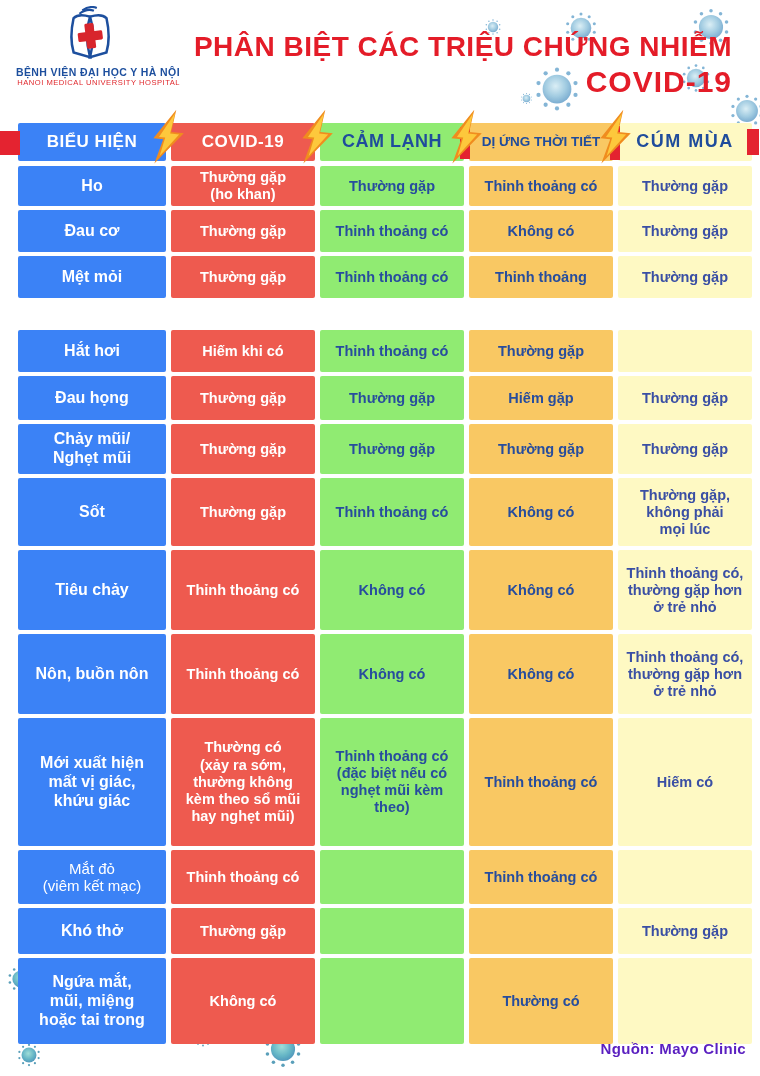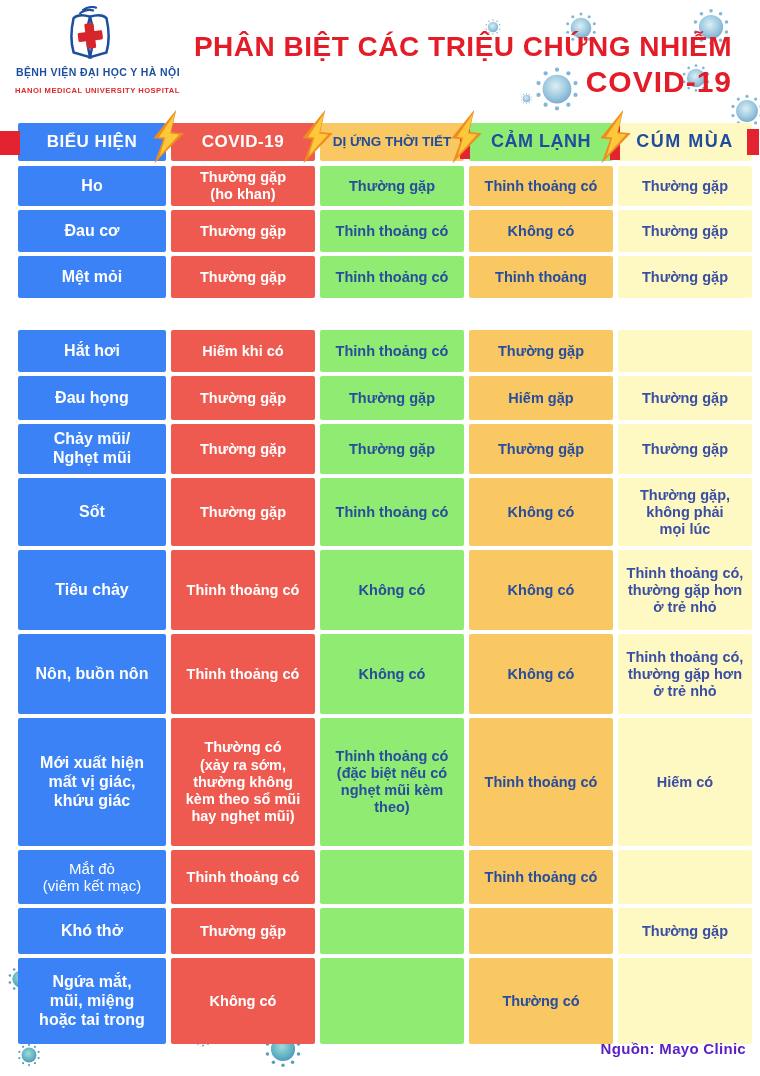--- a/index.html
+++ b/index.html
@@ -10,21 +10,21 @@
     background:#ffffff; overflow:hidden;
   }
   
   .decor { position:absolute; inset:0; z-index:0; }
   .virus { position:absolute; opacity:.85; }
   
   .hdr { position:absolute; left:0; top:0; width:760px; height:120px; z-index:2; }
   .logo { position:absolute; left:2px; top:6px; width:178px; text-align:right; }
   .logo svg { display:block; margin:0 auto; }
   .logo-l1 { font-size:10.5px; font-weight:700; color:#1d4f9e; letter-spacing:.4px; margin-top:2px; white-space:nowrap; }
-  .logo-l2 { font-size:7.6px; font-weight:700; color:#e0272c; letter-spacing:.5px; white-space:nowrap;margin-top:8px; }
+  .logo-l2 { font-size:7.6px; font-weight:400; color:#e0272c; letter-spacing:.5px; white-space:nowrap; }
   .title { position:absolute; left:168px; right:28px; top:30px; text-align:right; color:#e41c28; }
   .title-l1 { font-size:28px; font-weight:800; letter-spacing:.5px; line-height:1.2; }
   .title-l2 { font-size:30px; font-weight:800; letter-spacing:1px; line-height:1.2; }
   
   .table { position:absolute; left:18px; top:123px; width:734px; z-index:1; }
   .row {
     display:grid; grid-template-columns:148px 144px 144px 144px 134px;
     column-gap:5px; margin-bottom:4px; position:relative;
   }
   .cell {
@@ -171,22 +171,22 @@
   </div>
 
   <div class="table">
     <div class="row thead">
       <div class="red-accent" style="left:-18px;top:8px;width:20px;height:24px"></div>
       <div class="red-accent" style="left:442px;top:4px;width:10px;height:32px"></div>
       <div class="red-accent" style="left:592px;top:3px;width:10px;height:34px"></div>
       <div class="red-accent" style="left:729px;top:6px;width:12px;height:26px"></div>
       <div class="cell c-label h-label">BIỂU HIỆN</div>
       <div class="cell c-covid h-covid">COVID-19</div>
+      <div class="cell c-cold h-cold">CẢM LẠNH</div>
       <div class="cell c-allergy h-allergy">DỊ ỨNG THỜI TIẾT</div>
-      <div class="cell c-cold h-cold">CẢM LẠNH</div>
       <div class="cell c-flu h-flu">CÚM MÙA</div>
       <svg class="bolt" style="left:132px;top:-14px;width:36px;height:56px" viewBox="0 0 40 62">
         <path d="M26 0 L4 34 L15 34 L8 62 L37 25 L23 25 Z" fill="#f08c1e" transform="rotate(6 20 31)"></path>
         <path d="M25 4 L10 32 L17 32 L13 53 L32 27 L22 27 Z" fill="#fdc83c" transform="rotate(6 20 31)"></path>
       </svg>
       <svg class="bolt" style="left:281px;top:-14px;width:36px;height:56px" viewBox="0 0 40 62">
         <path d="M26 0 L4 34 L15 34 L8 62 L37 25 L23 25 Z" fill="#f08c1e" transform="rotate(6 20 31)"></path>
         <path d="M25 4 L10 32 L17 32 L13 53 L32 27 L22 27 Z" fill="#fdc83c" transform="rotate(6 20 31)"></path>
       </svg>
       <svg class="bolt" style="left:430px;top:-14px;width:36px;height:56px" viewBox="0 0 40 62">

